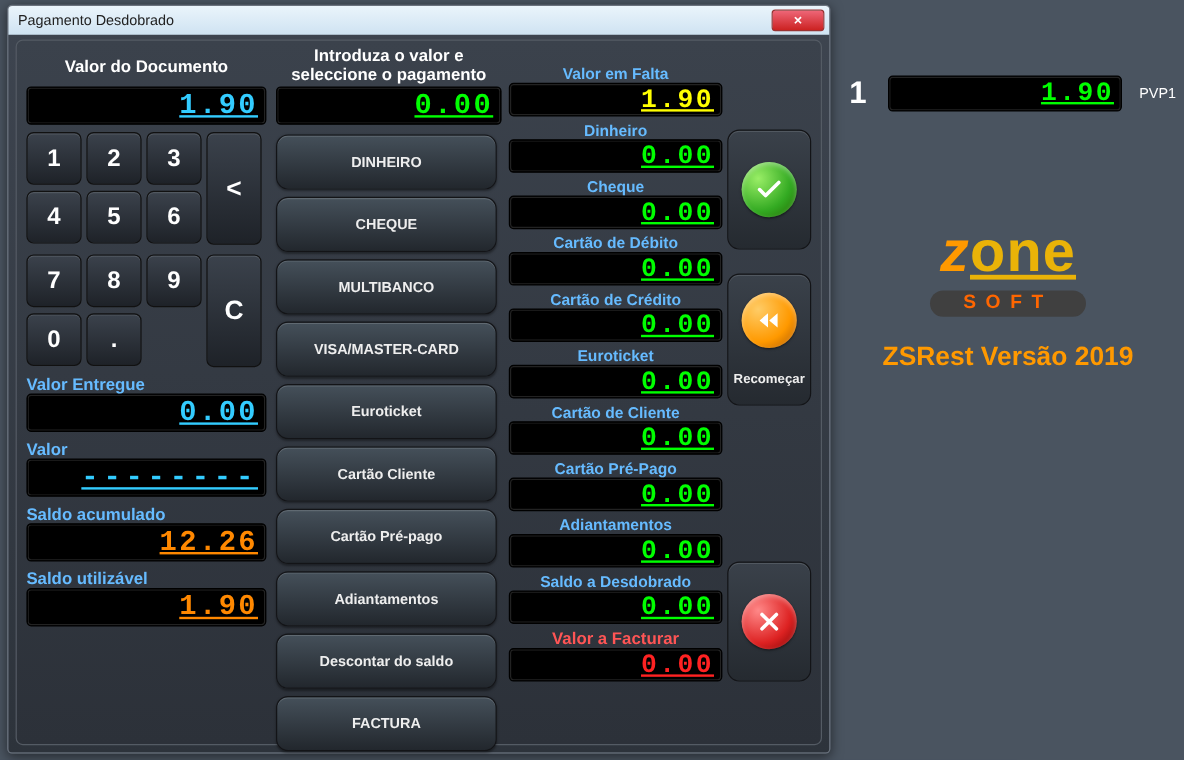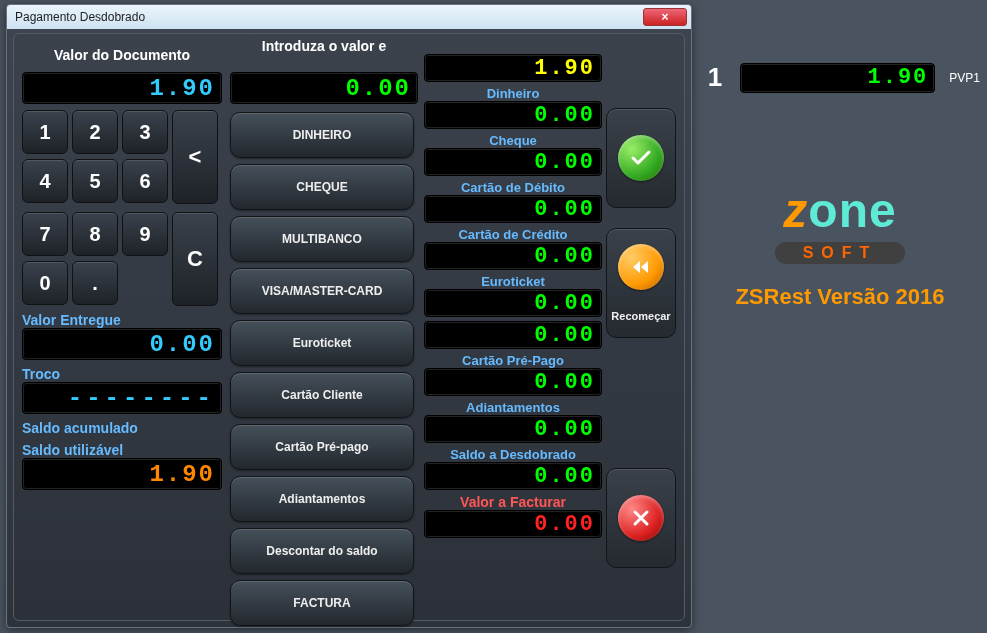--- a/index.html
+++ b/index.html
@@ -59,20 +59,21 @@
 
   .lcd {
     background:#000; border:1px solid #000; border-radius:4px;
     font-family: "Courier New", monospace; font-weight:bold;
     text-align:center; padding:2px 6px;
     letter-spacing: 2px;
     font-size: 24px;
     height: 32px;
     display:flex; align-items:center; justify-content:flex-end;
     box-shadow: inset 0 0 0 1px #222;
+    text-decoration: underline;
   }
   .lcd.small { font-size:22px; height:28px; }
   .cyan   { color:#3cf; }
   .green  { color:#0f0; }
   .yellow { color:#ff0; }
   .orange { color:#f80; }
   .red    { color:#f22; }
   .dash   { color:#3cf; letter-spacing:4px; }
 
   .label-blue { color:#6bf; font-weight:bold; font-size:14px; text-align:left; margin-top:6px; }
@@ -133,21 +134,21 @@
     position:absolute; left:700px; top:62px; width:280px;
   }
   .side .topline { display:flex; align-items:center; gap:10px; }
   .side .topline .num { color:#fff; font-size:26px; font-weight:bold; width:30px; text-align:center; }
   .side .topline .lcd { flex:1; height:30px; font-size:22px; }
   .side .topline .pvp { color:#fff; font-size:12px; margin-left:4px; }
 
   .logo { margin-top:90px; text-align:center; }
   .logo .zone { font-size:48px; font-weight:bold; letter-spacing:1px; }
   .logo .zone .z { color:#f90; font-style:italic; }
-  .logo .zone .one { color:#5eead4; }
+  .logo .zone .one { color:#eab308;text-decoration:underline; }
   .logo .soft {
     display:inline-block; margin-top:4px; padding:2px 28px;
     background:#404040; color:#f60; font-size:16px; font-weight:bold;
     letter-spacing:8px; border-radius:12px;
   }
   .version { margin-top:20px; text-align:center; color:#f90; font-size:22px; font-weight:bold; }
 
   .sep { height:8px; }
 </style>
 </head>
@@ -194,55 +195,59 @@
           </div>
           <div class="key w2">C</div>
         </div>
       </div>
 
       <div class="label-blue">Valor Entregue</div>
       <div class="lcd cyan">
           <span>0.00</span>
         </div>
 
-      <div class="label-blue">Troco</div>
+      <div class="label-blue">Valor</div>
       <div class="lcd dash">
           <span>--------</span>
         </div>
 
       <div class="label-blue">Saldo acumulado</div>
+      <div class="lcd orange">
+          <span>12.26</span>
+        </div>
 
       <div class="label-blue">Saldo utilizável</div>
       <div class="lcd orange">
           <span>1.90</span>
         </div>
     </div>
 
     <div class="col2">
       <div class="hdr" style="height:34px">
-        <span>Introduza o valor e</span><br>
+        <span>Introduza o valor e</span><br><span>seleccione o pagamento</span>
       </div>
       <div class="lcd green">
           <span>0.00</span>
         </div>
       <div style="height:8px"></div>
       <div class="paybtn">DINHEIRO</div>
       <div class="paybtn">CHEQUE</div>
       <div class="paybtn">MULTIBANCO</div>
       <div class="paybtn">VISA/MASTER-CARD</div>
       <div class="paybtn">Euroticket</div>
       <div class="paybtn">Cartão Cliente</div>
       <div class="paybtn">Cartão Pré-pago</div>
       <div class="paybtn">Adiantamentos</div>
       <div class="paybtn">Descontar do saldo</div>
       <div class="paybtn">FACTURA</div>
     </div>
 
     <div class="col3" id="col3">
         <div class="valrow" style="margin-top:16px">
+          <div class="lbl">Valor em Falta</div>
           <div class="lcd small yellow">1.90</div>
         </div>
         <div class="valrow">
           <div class="lbl">Dinheiro</div>
           <div class="lcd small green">0.00</div>
         </div>
         <div class="valrow">
           <div class="lbl">Cheque</div>
           <div class="lcd small green">0.00</div>
         </div>
@@ -252,20 +257,21 @@
         </div>
         <div class="valrow">
           <div class="lbl">Cartão de Crédito</div>
           <div class="lcd small green">0.00</div>
         </div>
         <div class="valrow">
           <div class="lbl">Euroticket</div>
           <div class="lcd small green">0.00</div>
         </div>
         <div class="valrow">
+          <div class="lbl">Cartão de Cliente</div>
           <div class="lcd small green">0.00</div>
         </div>
         <div class="valrow">
           <div class="lbl">Cartão Pré-Pago</div>
           <div class="lcd small green">0.00</div>
         </div>
         <div class="valrow">
           <div class="lbl">Adiantamentos</div>
           <div class="lcd small green">0.00</div>
         </div>
@@ -317,14 +323,14 @@
         <span>1.90</span>
       </div>
     <div class="pvp">PVP1</div>
   </div>
   <div class="logo">
     <div class="zone">
       <span class="z">z</span><span class="one">one</span>
     </div>
     <div class="soft">SOFT</div>
   </div>
-  <div class="version">ZSRest Versão 2016</div>
+  <div class="version">ZSRest Versão 2019</div>
 </div>
 
 </body></html>

